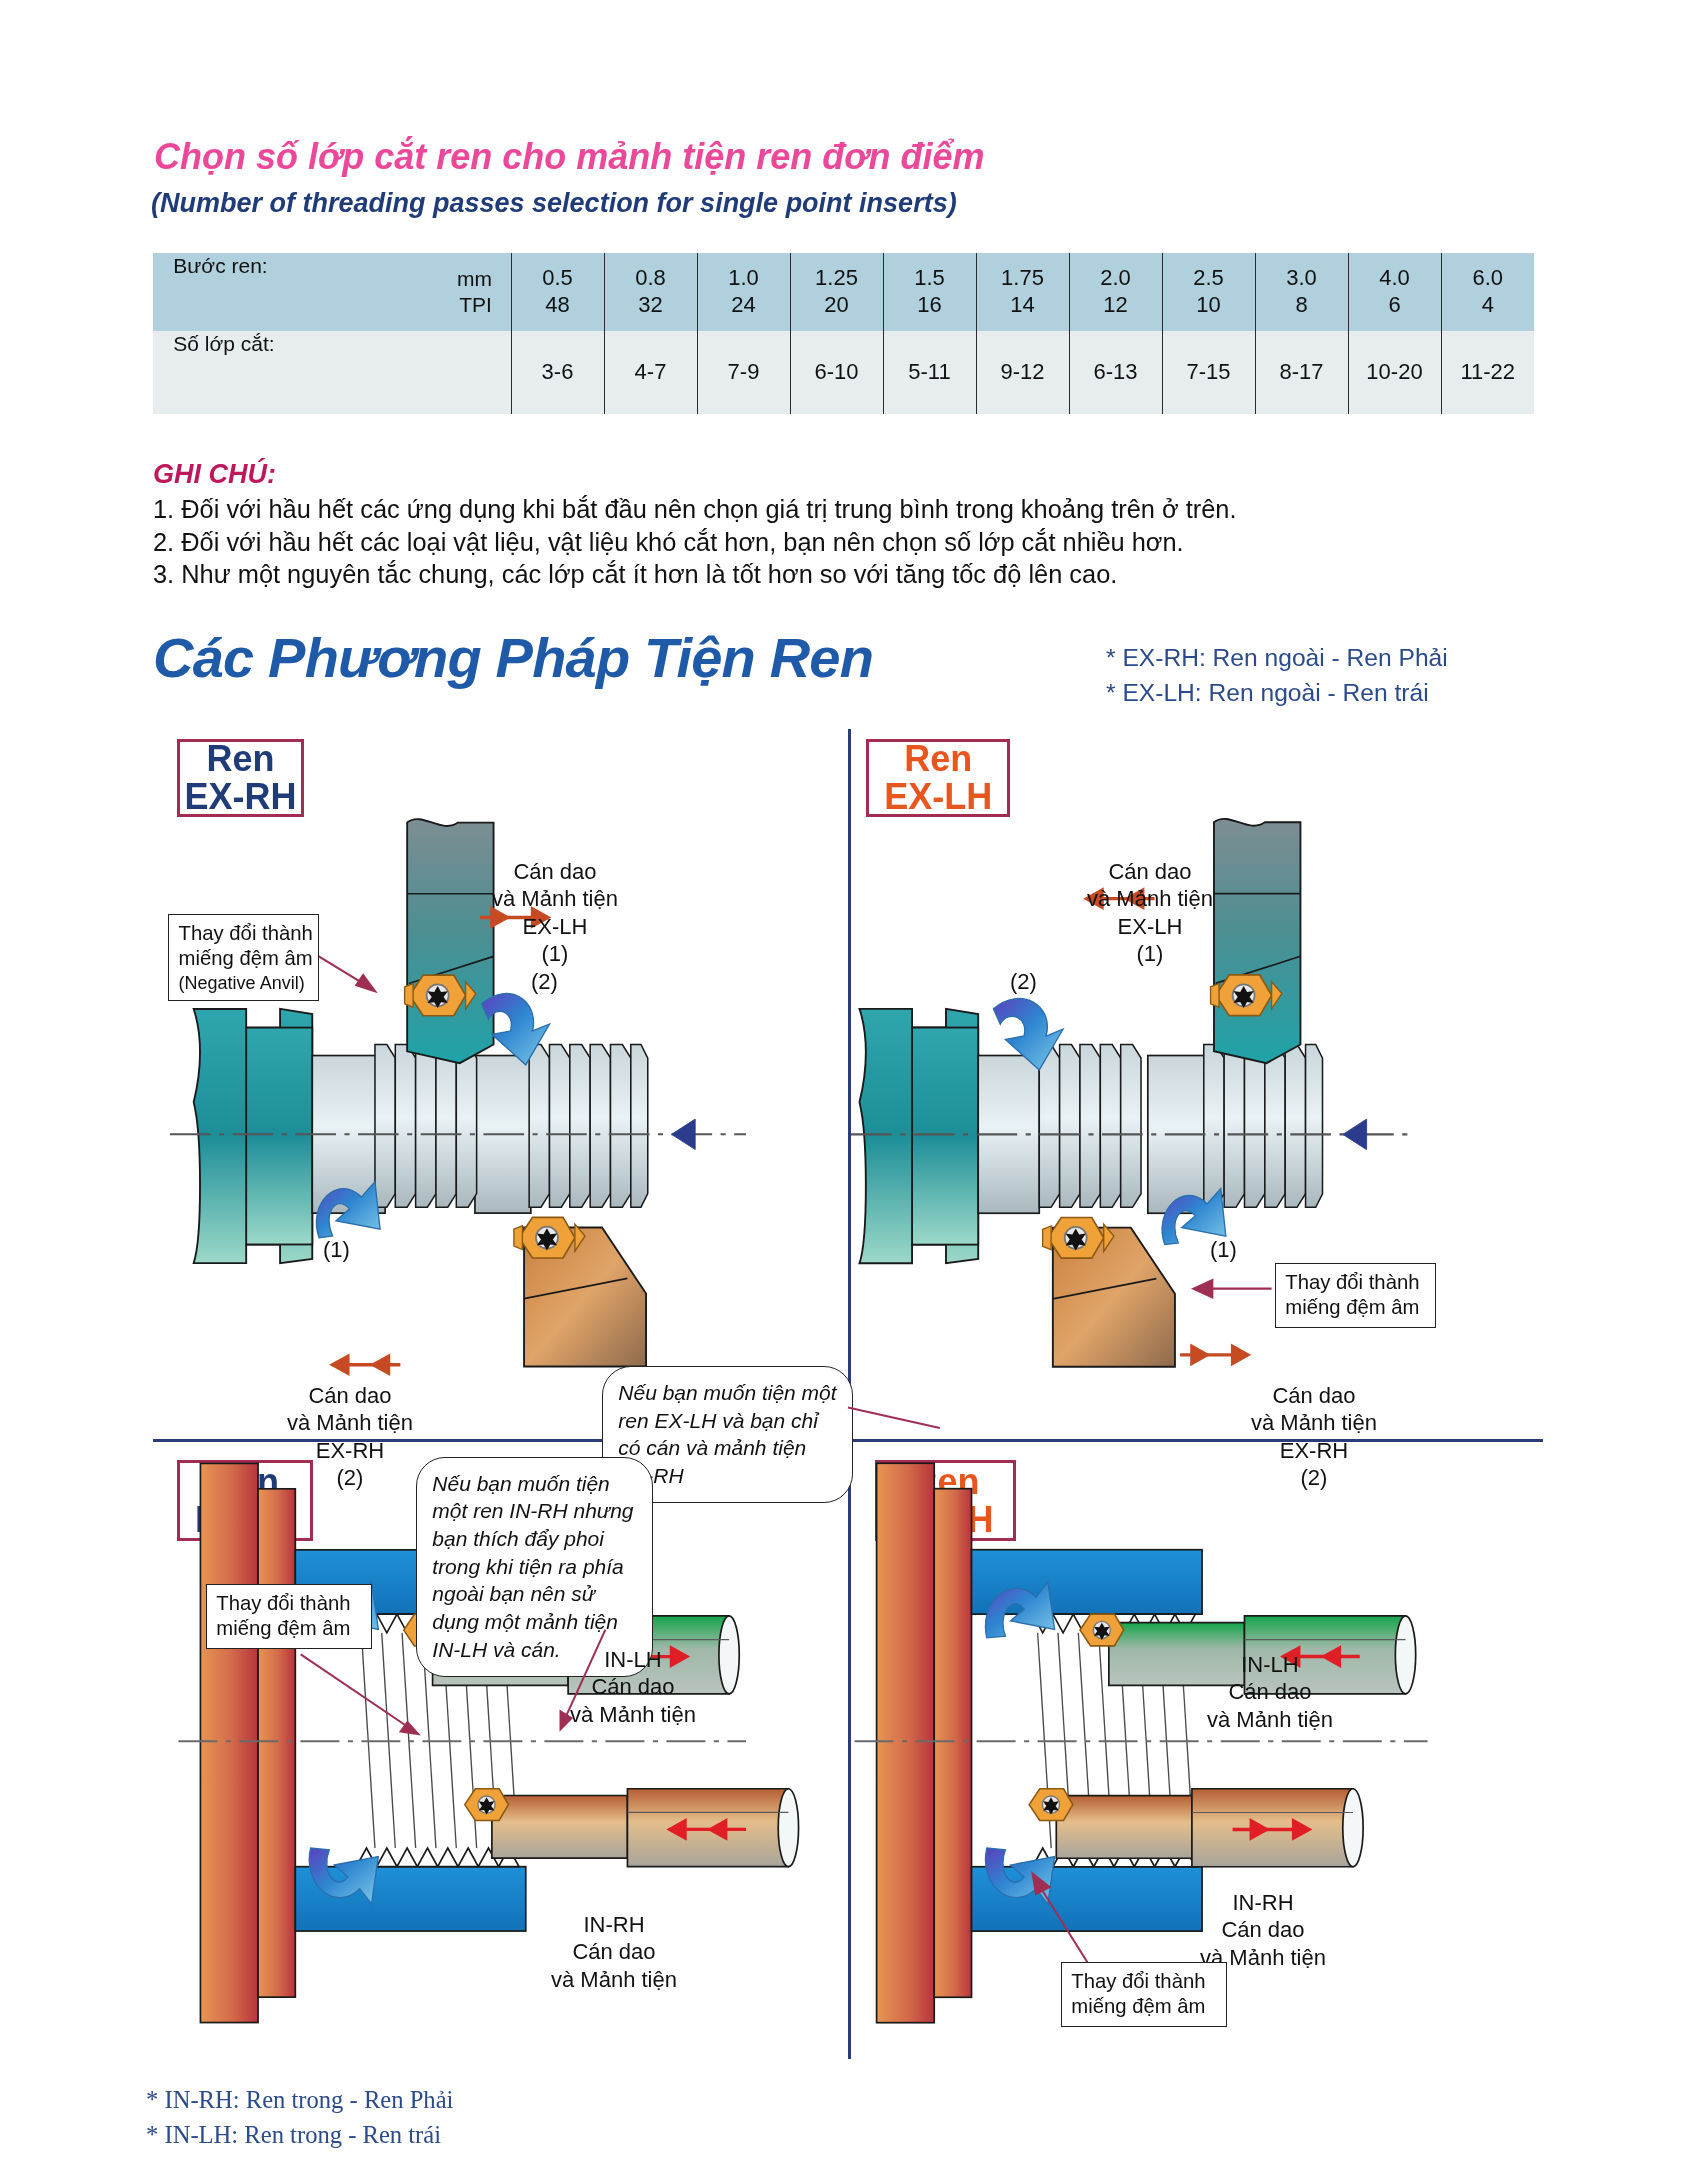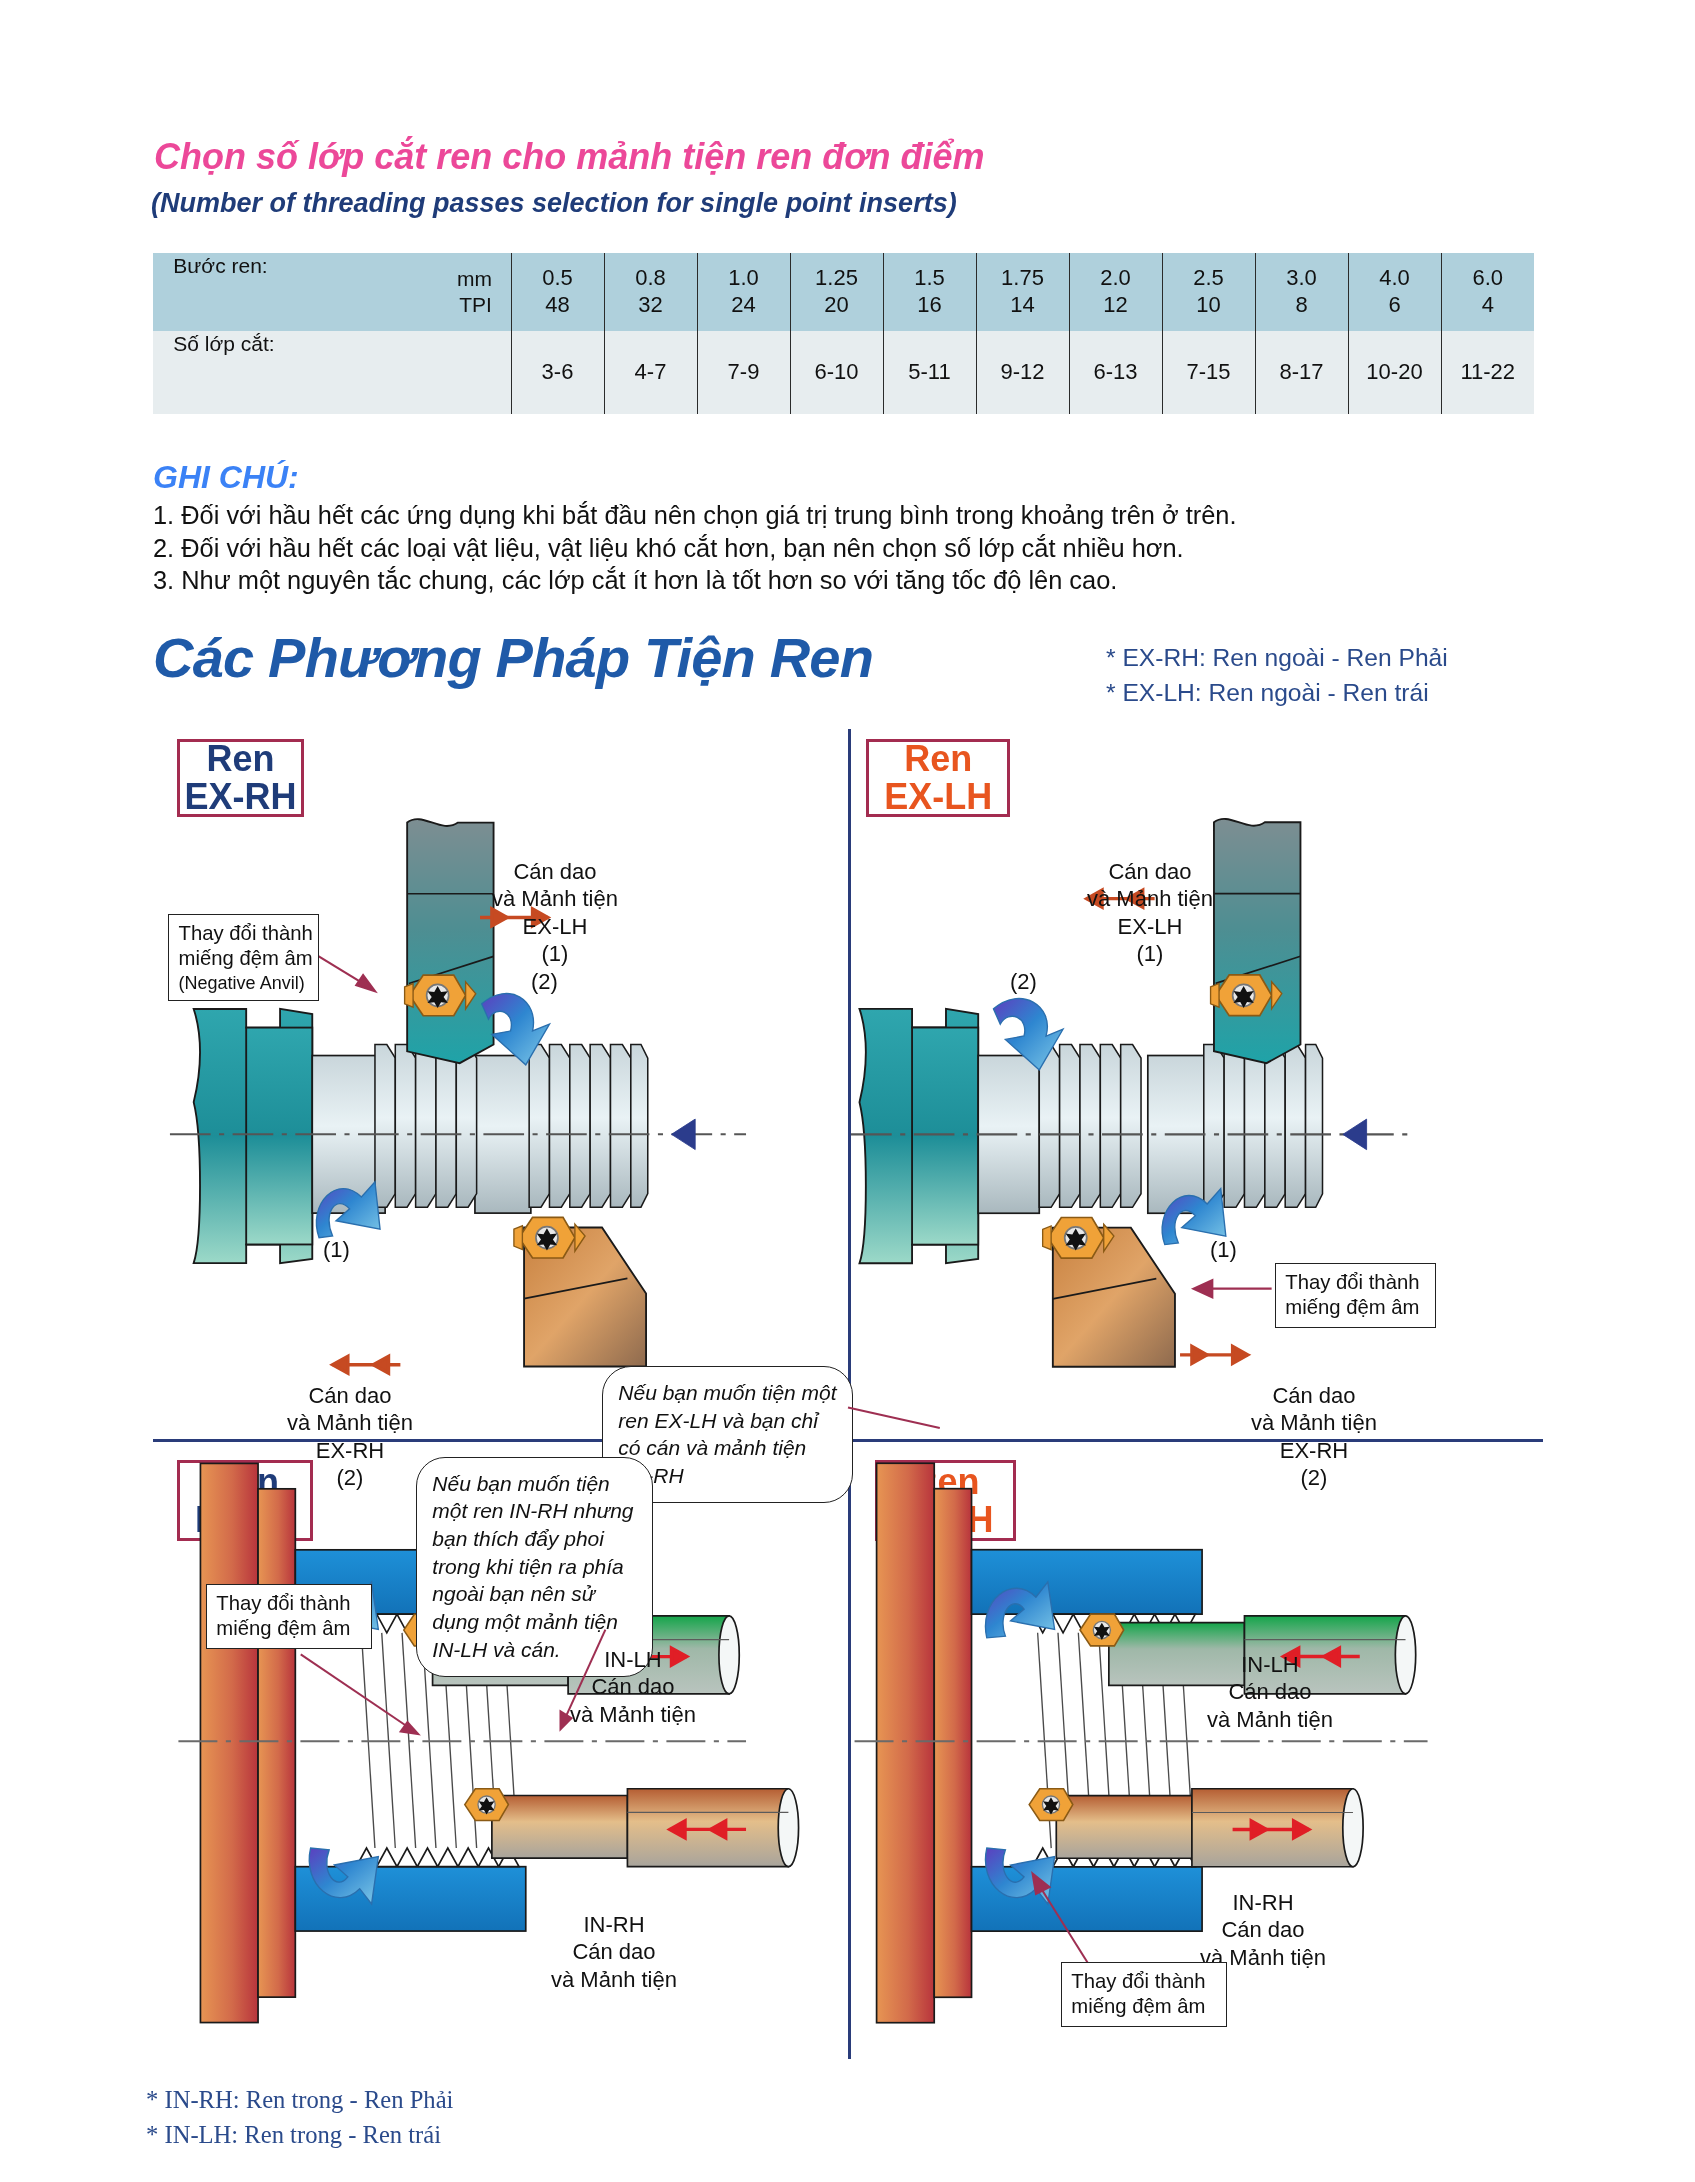--- a/index.html
+++ b/index.html
@@ -39,21 +39,21 @@
   .ptable tr.hdr td { background:#AFD0DC; height:78px; }
   .ptable tr.body td { background:#E7EDEF; height:83px; }
   .ptable td.lbl { border-left:none; text-align:right; padding-left:20.3px; font-size:21px; }
   .ptable td.unit { border-left:none; text-align:right; padding-right:18.6px; line-height:1.22; font-size:21px; }
   .ptable td.num { width:93px; line-height:1.22; }
   .ptable tr.body td.num { font-size:22px; }
   .two-line span { display:block; }
 
   
   .notes { position:absolute; left:153px; top:459px; width:1373px; }
-  .notes-title { font-size:32px; font-weight:bold; font-style:italic; color:#3b82f6; margin-bottom:3.4px; }
+  .notes-title { font-size:27px; font-weight:bold; font-style:italic; color:#be185d; margin-bottom:3.4px; }
   .note-line { font-size:25.4px; color:#111; line-height:1.28; white-space:nowrap; }
 
   
   .sect-title {
     position:absolute; left:153px; top:625px;
     font-size:56px; font-weight:bold; font-style:italic; color:#1F5AA8;
     letter-spacing:-0.8px; white-space:nowrap;
   }
   .legend-top { position:absolute; left:1106px; top:641px; }
   .legend-top div, .legend-bot div {

